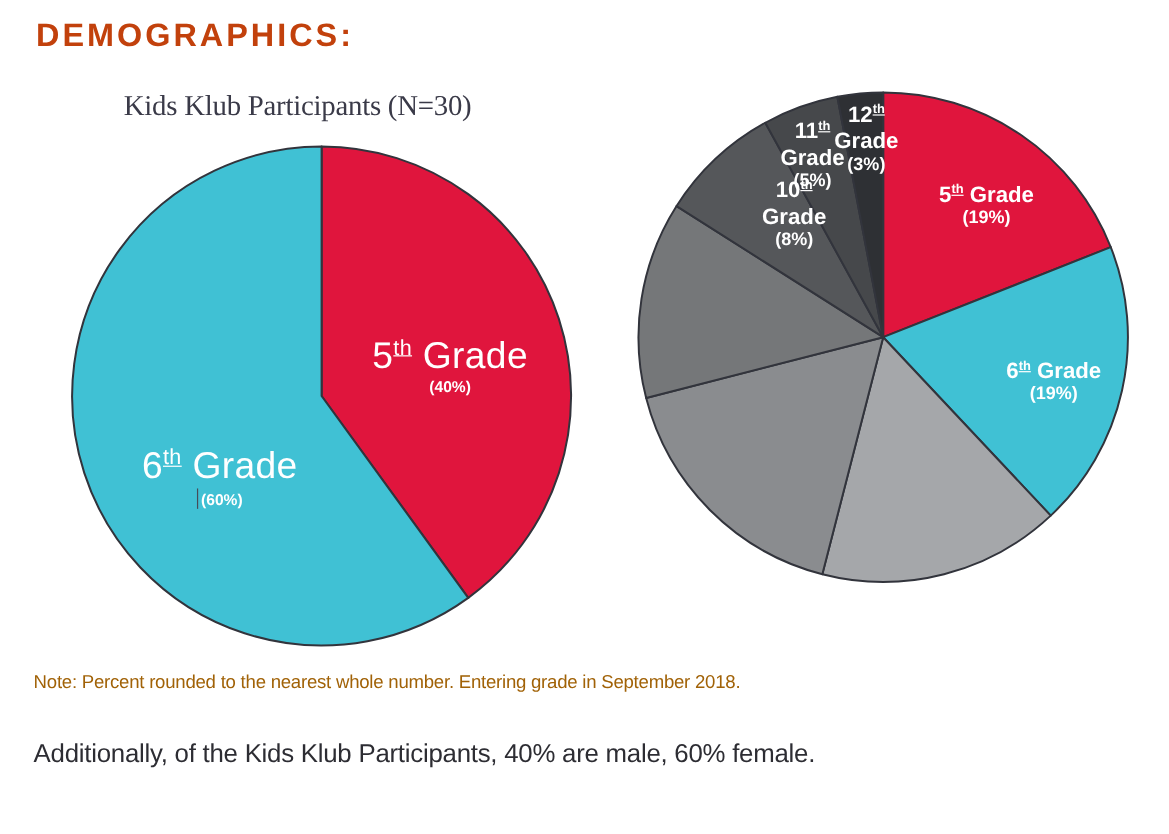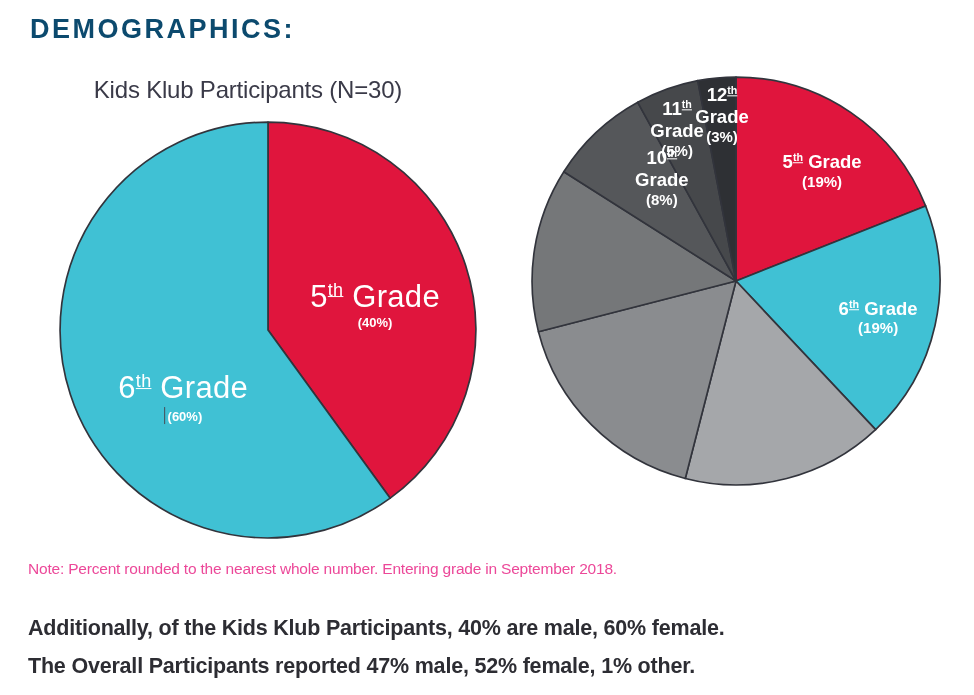--- a/index.html
+++ b/index.html
@@ -12,21 +12,21 @@
     font-size:27px; font-weight:700; letter-spacing:2.5px;
     color:#4BB8CB;
   }
   .chart { position:absolute; }
   #chart1 { left:58px;  top:76px; width:420px; }
   #chart2 { left:530px; top:75px; width:412px; }
   .chart-title {
     height:44px; text-align:center; font-size:24px; font-weight:400;
     color:#3A3A48; position:relative; letter-spacing:-0.2px;
   }
-  #chart1 .chart-title { left:-20px; }
+  #chart1 .chart-title { left:-20px;font-family:Liberation Serif, serif; }
   #chart2 .chart-title { left:-6px; }
   .pie-wrap { position:relative; }
   #chart1 .pie-wrap { width:420px; height:420px; }
   #chart2 .pie-wrap { width:412px; height:412px; }
   .pie-wrap svg { display:block; width:100%; height:100%; }
   .labels { position:absolute; left:0; top:0; width:100%; height:100%; pointer-events:none; }
   .pie-label {
     position:absolute; transform:translate(-50%,-50%);
     color:#ffffff; text-align:center; white-space:nowrap; line-height:1.18;
   }
@@ -34,34 +34,34 @@
   .pie-label .name sup { font-size:0.58em; vertical-align:super; line-height:0;text-decoration:underline; }
   .pie-label .pct  { font-size:15px; font-weight:700; }
   .pie-label.big .name { font-size:31px; font-weight:400; letter-spacing:0.3px; }
   .pie-label.big .pct  { font-size:13px; font-weight:700; }
   .caret-bar {
     display:inline-block; width:1.5px; height:17px; background:#474C58;
     margin-right:2px; vertical-align:-3px;
   }
   .note {
     position:absolute; left:28px; top:560px;
-    font-size:15.5px; color:#ec4899; letter-spacing:-0.2px;
+    font-size:15.5px; color:#a16207; letter-spacing:-0.2px;
   }
   .addl {
     position:absolute; left:28px; top:609px;
     font-size:21.5px; color:#2D2D33; letter-spacing:-0.2px;
   }
-  .addl p { margin:0; line-height:38px;font-weight:bold; }
+  .addl p { margin:0; line-height:38px; }
 </style>
 </head>
 <body>
 
 <div id="stage">
 
-  <div class="demo-header" style="color: #0c4a6e;">DEMOGRAPHICS:</div>
+  <div class="demo-header" style="color: #c2410c;">DEMOGRAPHICS:</div>
 
   <div class="chart" id="chart1">
     <div class="chart-title">Kids Klub Participants (N=30)</div>
     <div class="pie-wrap">
       <svg viewBox="0 0 200 200">
           <path d="M 100 100 L 100.000 1.000 A 99 99 0 0 1 158.191 180.093 Z" fill="#E0153D" stroke="#32343C" stroke-width="0.8" stroke-linejoin="round"></path>
           <path d="M 100 100 L 158.191 180.093 A 99 99 0 1 1 100.000 1.000 Z" fill="#40C1D4" stroke="#32343C" stroke-width="0.8" stroke-linejoin="round"></path>
         </svg>
       <div class="labels">
           <div class="pie-label big" style="left: 75.5%; top: 44%;">
@@ -113,16 +113,15 @@
             <div class="pct">(3%)</div>
           </div>
         </div>
     </div>
   </div>
 
   <div class="note">Note: Percent rounded to the nearest whole number. Entering grade in September 2018.</div>
 
   <div class="addl">
     <p>Additionally, of the Kids Klub Participants, 40% are male, 60% female.</p>
-    <p>The Overall Participants reported 47% male, 52% female, 1% other.</p>
   </div>
 
 </div>
 
 </body></html>

